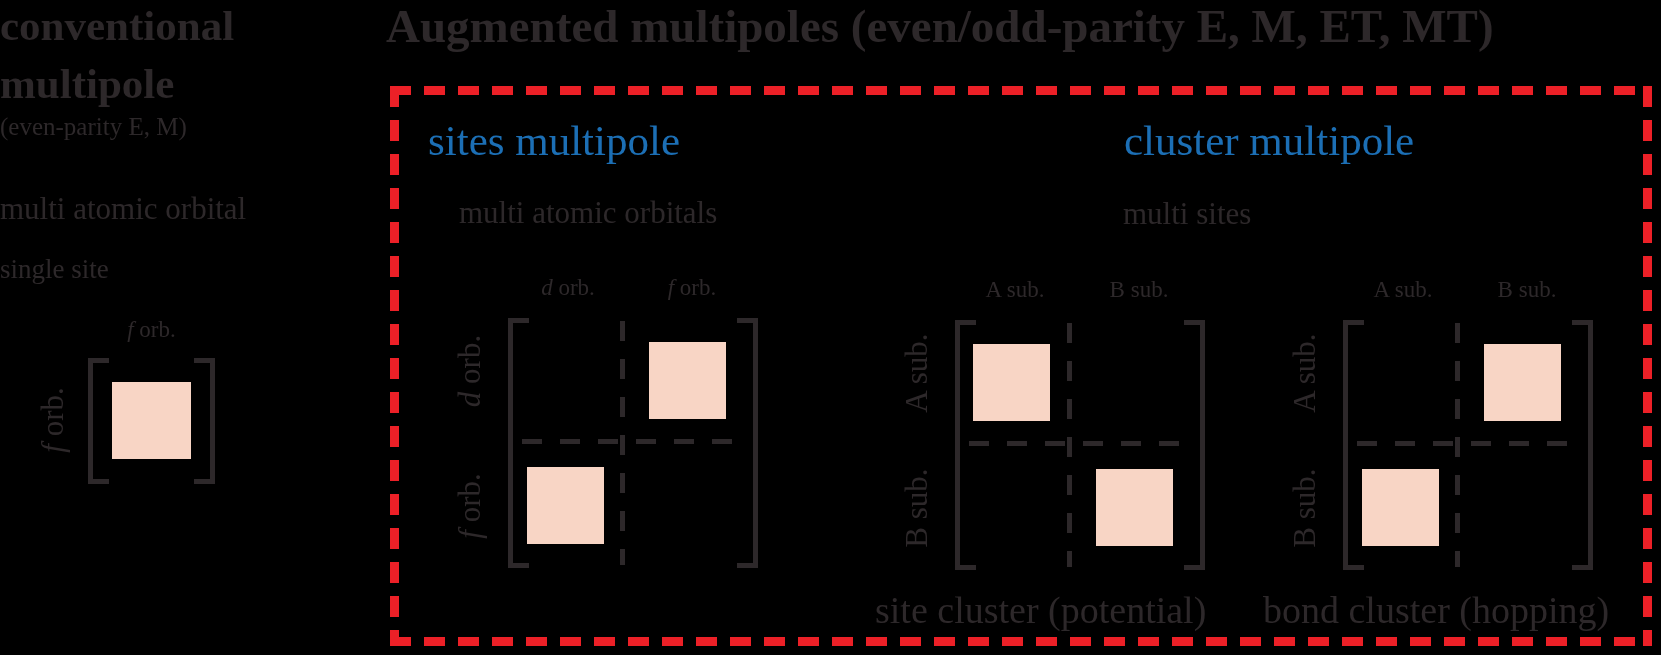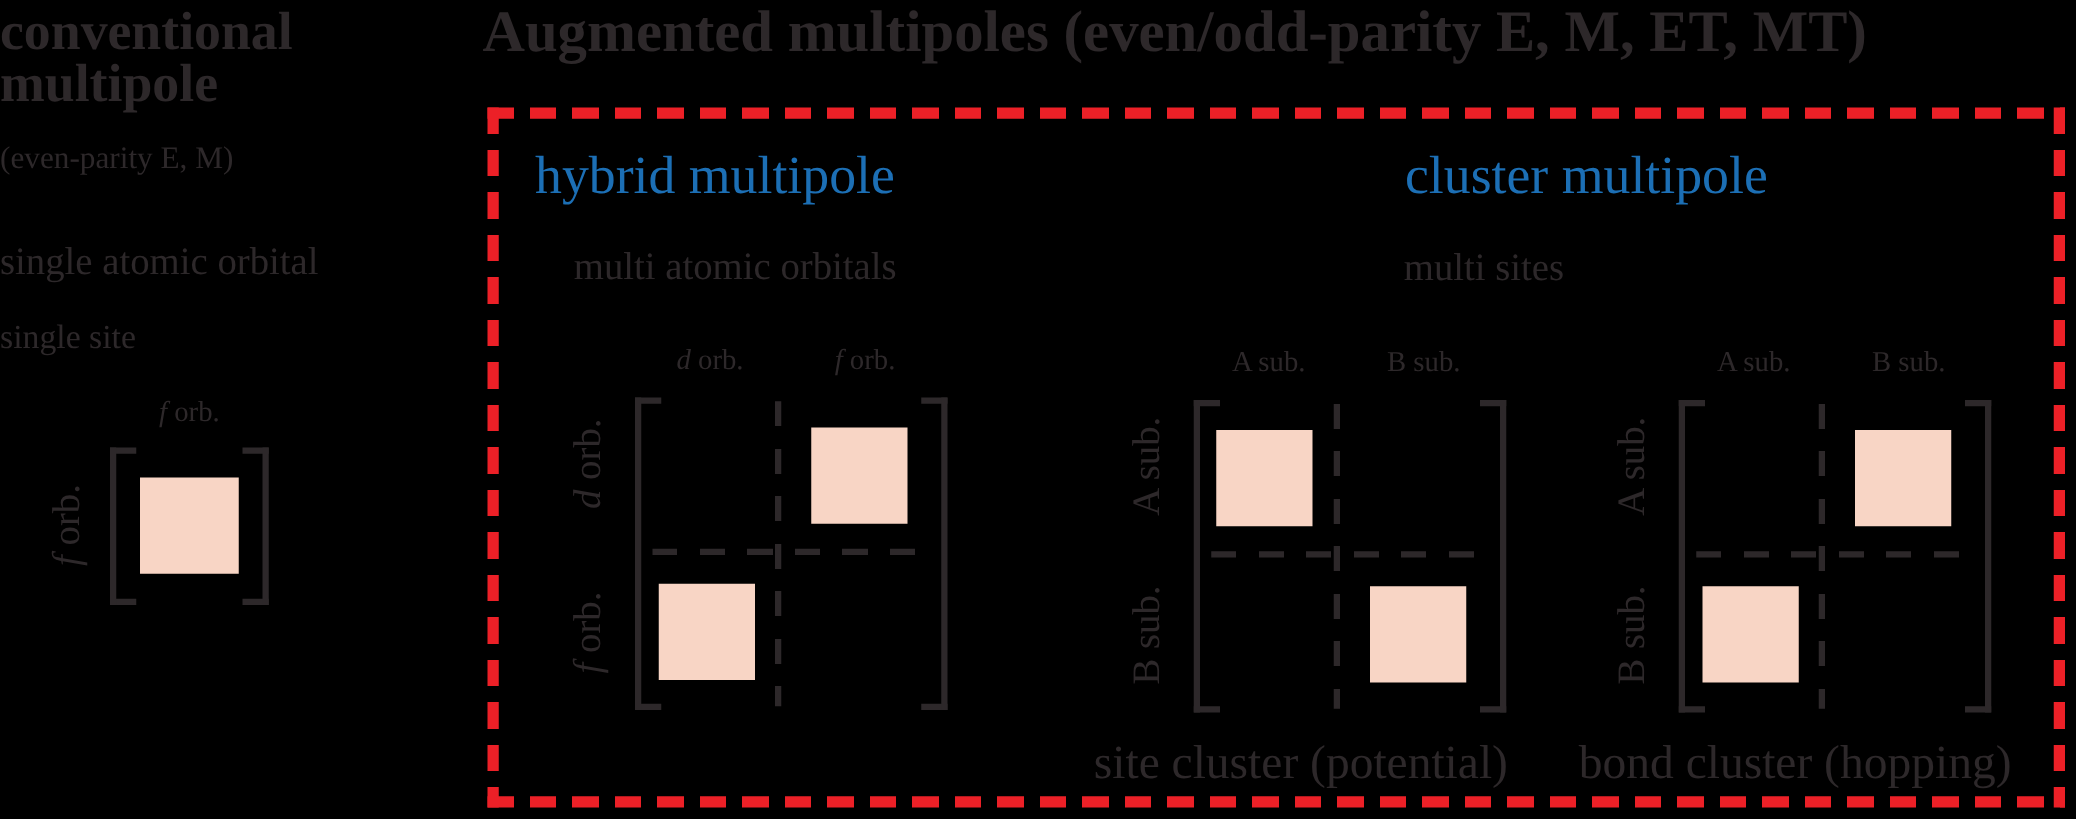--- a/index.html
+++ b/index.html
@@ -17,21 +17,21 @@
     overflow:hidden;
     font-family:"Liberation Serif", serif;
     color:var(--ink);
   }
   .ctr{position:absolute;line-height:1.12;}
   .bold{font-weight:bold;}
   .blue{color:var(--blue);}
 
   
   .lp-t1{left:0;top:2px;width:330px;font-size:43px;}
-  .lp-t2{left:0;top:44px;width:330px;font-size:43px;}
+  .lp-t2{left:0;top:60px;width:330px;font-size:43px;}
   .lp-sub{left:0;top:113px;width:330px;font-size:25px;}
   .lp-f1{left:0;top:192px;width:336px;font-size:31px;}
   .lp-f2{left:0;top:254px;width:336px;font-size:27px;}
 
   
   .main-title{left:386px;top:0;width:1270px;font-size:47px;}
 
   
   .red-box{position:absolute;left:390px;top:86px;width:1262px;height:560px;}
   .rb{position:absolute;}
@@ -96,41 +96,41 @@
   .cap-bond{left:1263px;top:589px;width:400px;font-size:38px;white-space:nowrap;}
 </style>
 </head>
 <body>
 
 <div class="canvas">
 
   <div class="ctr bold lp-t1">conventional</div>
   <div class="ctr bold lp-t2">multipole</div>
   <div class="ctr lp-sub">(even-parity E, M)</div>
-  <div class="ctr lp-f1">single atomic orbital</div>
+  <div class="ctr lp-f1">multi atomic orbital</div>
   <div class="ctr lp-f2">single site</div>
 
   <div class="mtx mtx1 pos-conv">
     <div class="blk-l"></div>
     <div class="blk-r"></div>
     <div class="block sl-center filled"></div>
     <div class="colhead ch-single"><span class="sym">f</span><span> orb.</span></div>
     <div class="rowlab rl-single"><span class="sym">f</span><span> orb.</span></div>
   </div>
 
   <div class="ctr bold main-title">Augmented multipoles (even/odd-parity E, M, ET, MT)</div>
 
   <div class="red-box">
     <div class="rb rb-top"></div>
     <div class="rb rb-bottom"></div>
     <div class="rb rb-left"></div>
     <div class="rb rb-right"></div>
   </div>
 
-  <div class="ctr blue hy-head">hybrid multipole</div>
+  <div class="ctr blue hy-head">sites multipole</div>
   <div class="ctr hy-sub">multi atomic orbitals</div>
 
   <div class="mtx mtx2 pos-hybrid">
     <div class="blk-l"></div>
     <div class="blk-r"></div>
     <div class="vdash"></div>
     <div class="hdash"></div>
     <div class="block sl-tl"></div>
     <div class="block sl-tr filled"></div>
     <div class="block sl-bl filled"></div>

